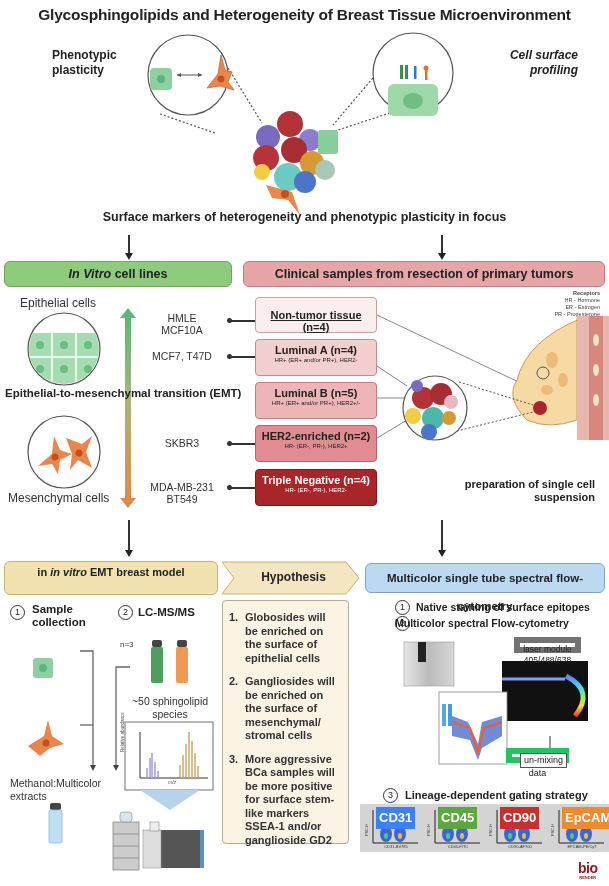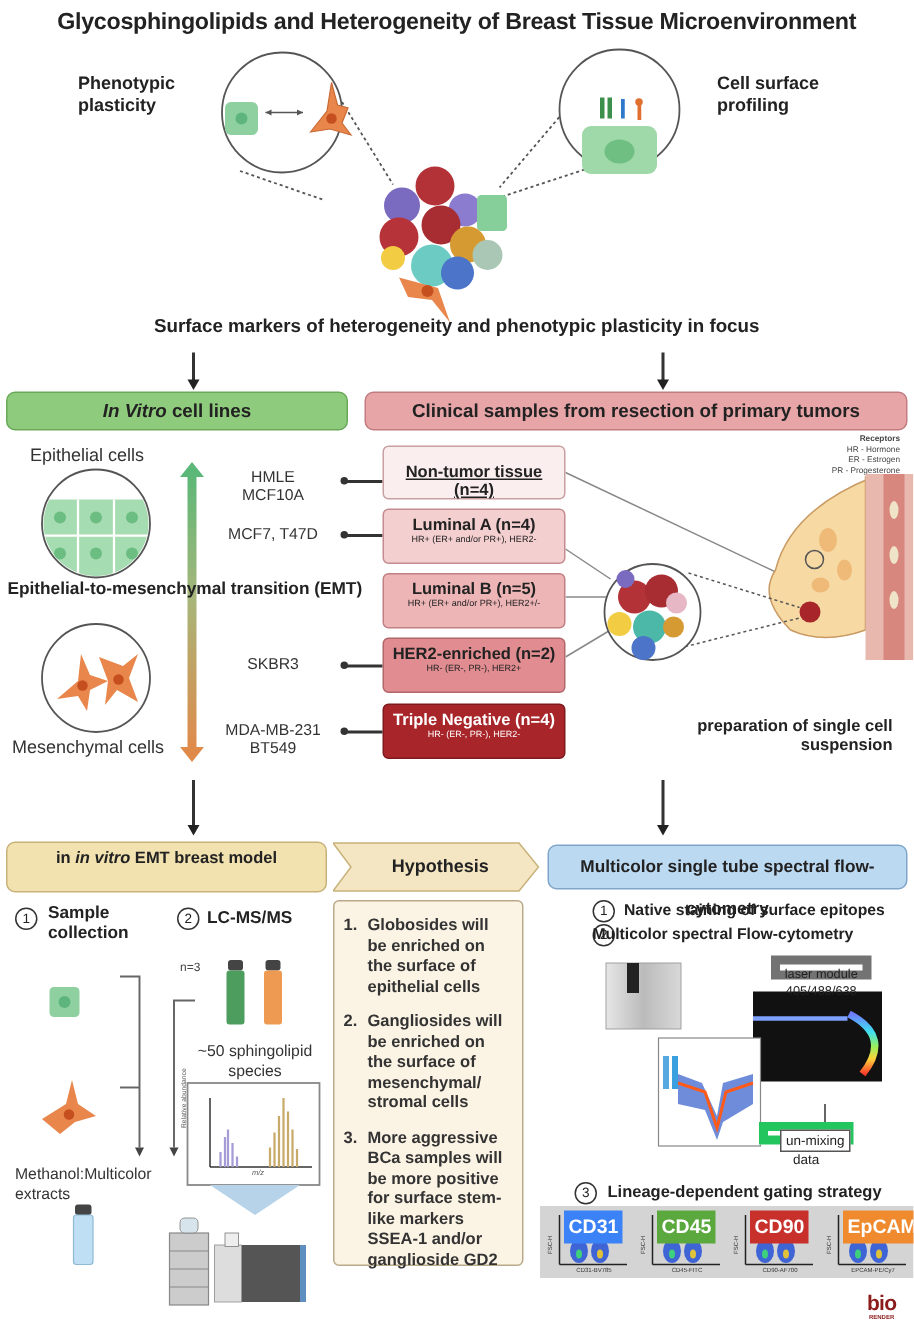--- a/index.html
+++ b/index.html
@@ -27,21 +27,21 @@
 </style>
 </head>
 <body>
 
 <div class="abs title">Glycosphingolipids and Heterogeneity of Breast Tissue Microenvironment</div>
 
 <div class="abs lbl" style="left:52px;top:48px;">
   <div>Phenotypic</div>
   <div>plasticity</div>
 </div>
-<div class="abs lbl" style="left:478px;top:48px;width:100px;">
+<div class="abs lbl" style="left:478px;top:48px;text-align:right;width:100px;font-style:italic;">
   <div>Cell surface</div>
   <div>profiling</div>
 </div>
 
 <svg class="abs" style="left:0;top:0;" width="609" height="250">
 
   <g stroke="#555" stroke-width="1.2" stroke-dasharray="2,2" fill="none">
     <line x1="228" y1="68" x2="262" y2="123"></line>
     <line x1="160" y1="114" x2="215" y2="133"></line>
     <line x1="378" y1="72" x2="333" y2="125"></line>

